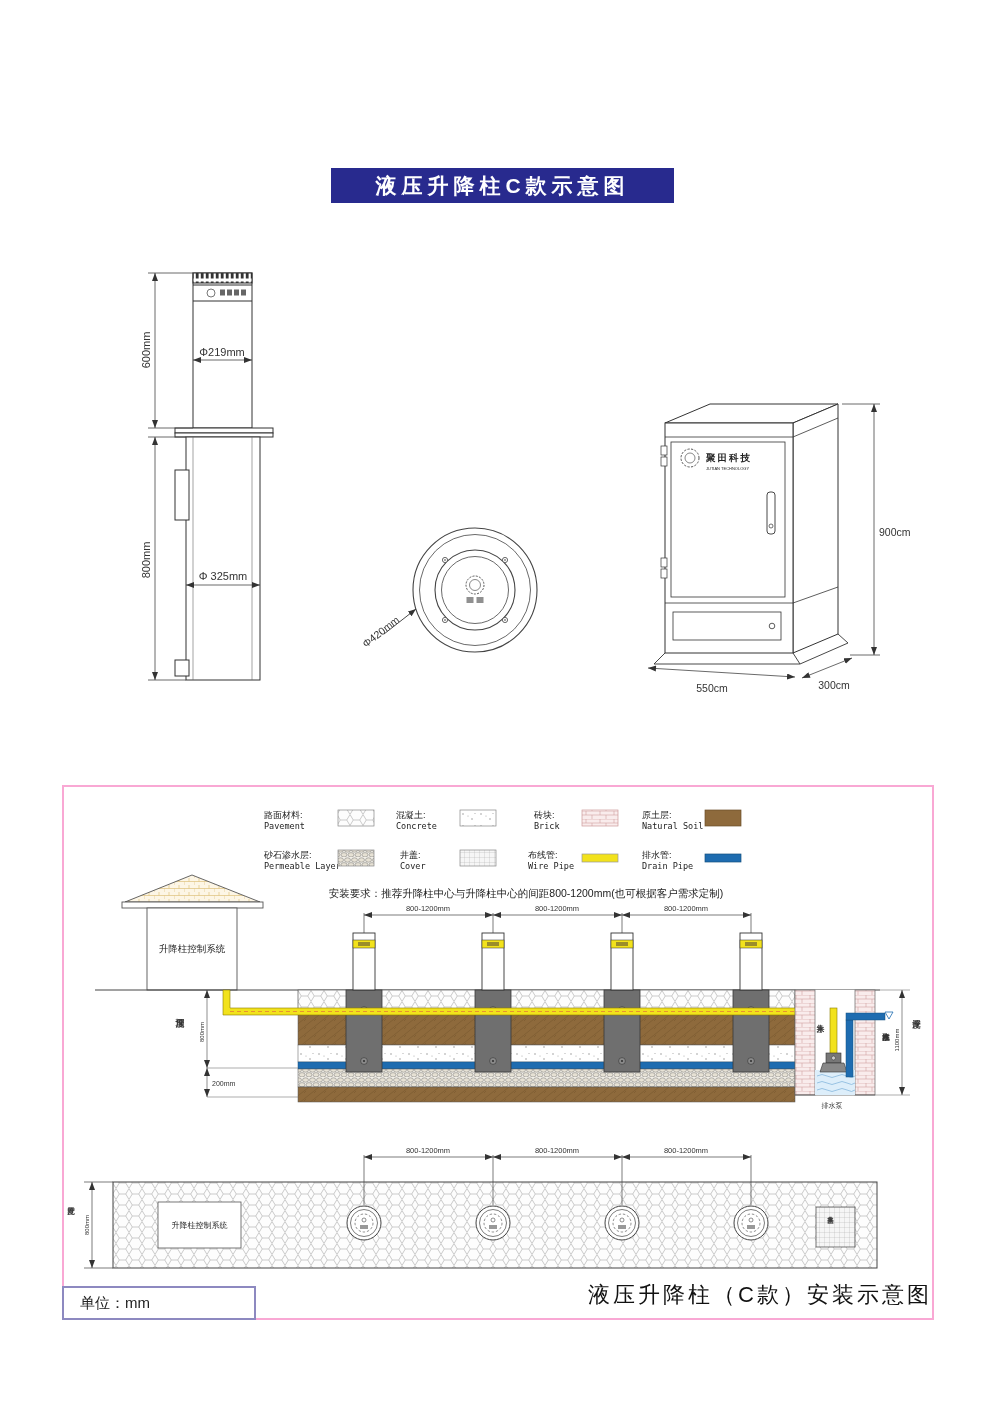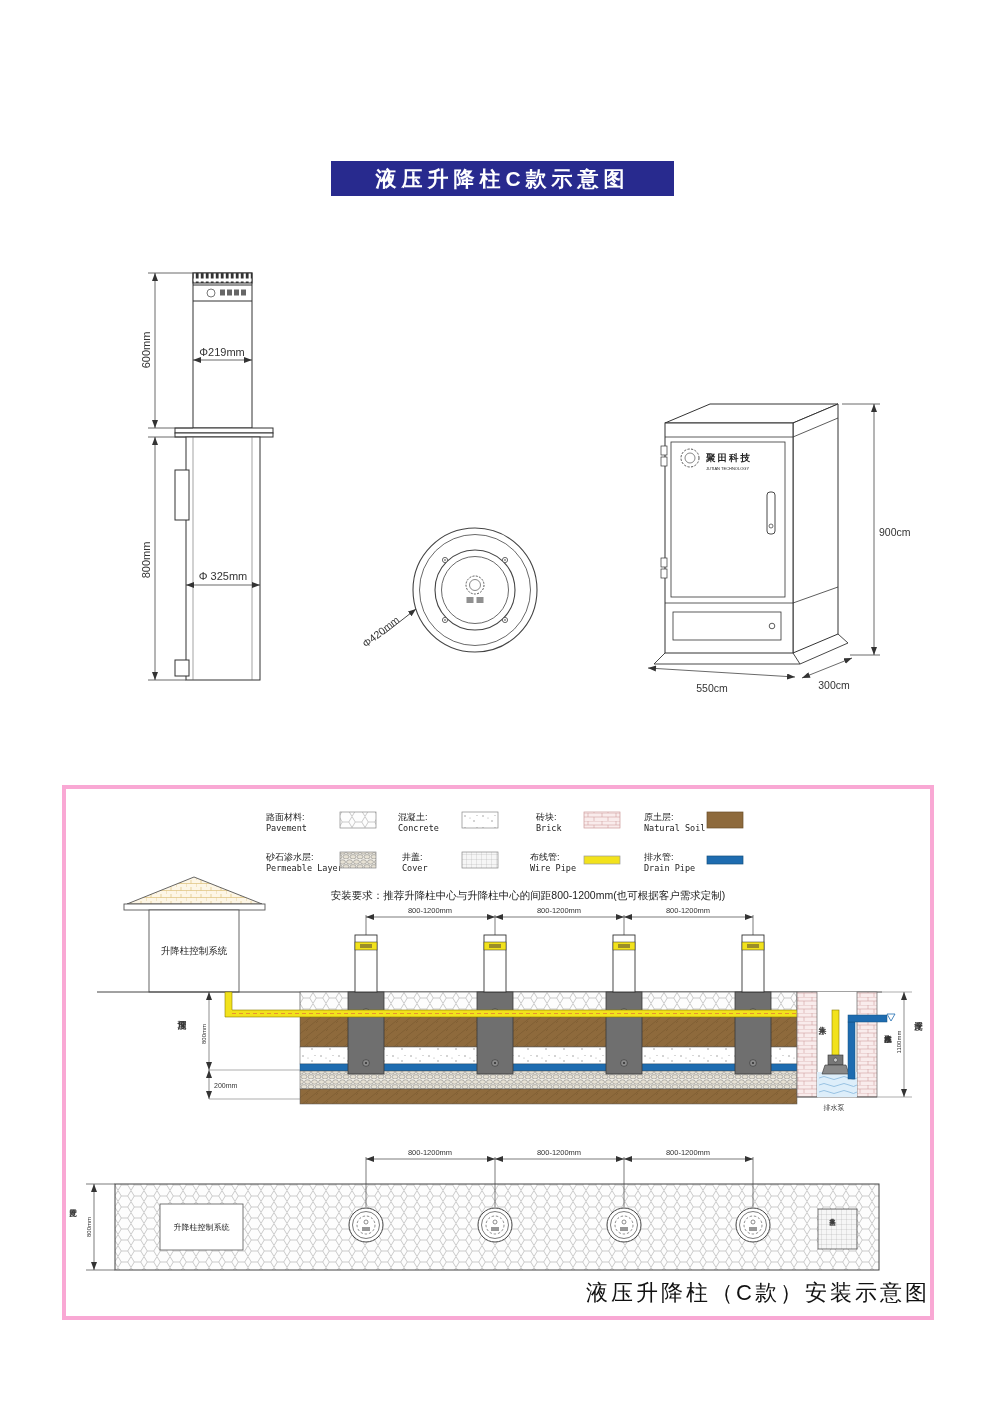--- a/index.html
+++ b/index.html
@@ -1,25 +1,25 @@
 <!DOCTYPE html>
 <html><head>
 <meta charset="utf-8">
 <style>
   html,body{margin:0;padding:0;background:#fff;}
   #page{position:relative;width:1000px;height:1415px;background:#fff;overflow:hidden;
         font-family:"Liberation Sans",sans-serif;color:#222;}
   .banner{position:absolute;background:#282a8e;color:#fff;font-weight:bold;
           display:flex;align-items:center;justify-content:center;}
-  #title-banner{left:331px;top:161px;width:343px;height:35px;font-size:21px;letter-spacing:5px;}
+  #title-banner{left:331px;top:168px;width:343px;height:35px;font-size:21px;letter-spacing:5px;}
   #install-banner-row{position:absolute;left:0;top:723px;width:1000px;height:45px;}
   #install-banner{position:absolute;left:0;top:0;width:345px;height:45px;font-size:22px;letter-spacing:8px;padding-left:30px;box-sizing:border-box;}
   #banner-gray{position:absolute;left:345px;top:4px;right:0;height:37px;background:#e9e9e9;}
   #panel{position:absolute;left:62px;top:785px;width:872px;height:535px;
-         border:4px solid #f9a8d4;box-sizing:border-box;background:#fff;}
+         border:2px solid #f9a8d4;box-sizing:border-box;background:#fff;}
   #caption{position:absolute;left:0;right:0;bottom:8px;text-align:right;
            font-size:22px;letter-spacing:3px;color:#111;}
   #unit-box{position:absolute;left:-2px;bottom:-2px;width:194px;height:34px;
             border:2px solid #8d89c0;background:#fff;box-sizing:border-box;
             display:flex;align-items:center;padding-left:16px;font-size:15px;}
   svg text{fill:#222;font-family:"Liberation Sans",sans-serif;}
   svg text.mono{font-family:"DejaVu Sans Mono",monospace;}
   svg text.dim{fill:#333;}
   .vtext{writing-mode:vertical-rl;text-orientation:upright;}
 </style>
@@ -428,15 +428,18 @@
         </g>
         <text class="dim vtext" x="7" y="414" font-size="7.5">开挖宽度</text>
         <text class="dim" x="25" y="438" font-size="6" text-anchor="middle" transform="rotate(-90 25 438)">800mm</text>
 
         <rect x="752" y="420" width="39" height="40" fill="url(#gridp)" stroke="#555" stroke-width="0.8"></rect>
         <text class="dim vtext" x="767" y="424" font-size="6.5">集水井盖</text>
       </g>
     </svg>
 
     <div id="caption">液压升降柱（C款）安装示意图</div>
+    <div id="unit-box">
+      <span>单位：mm</span>
+    </div>
   </div>
 
 </div>
 
 </body></html>

